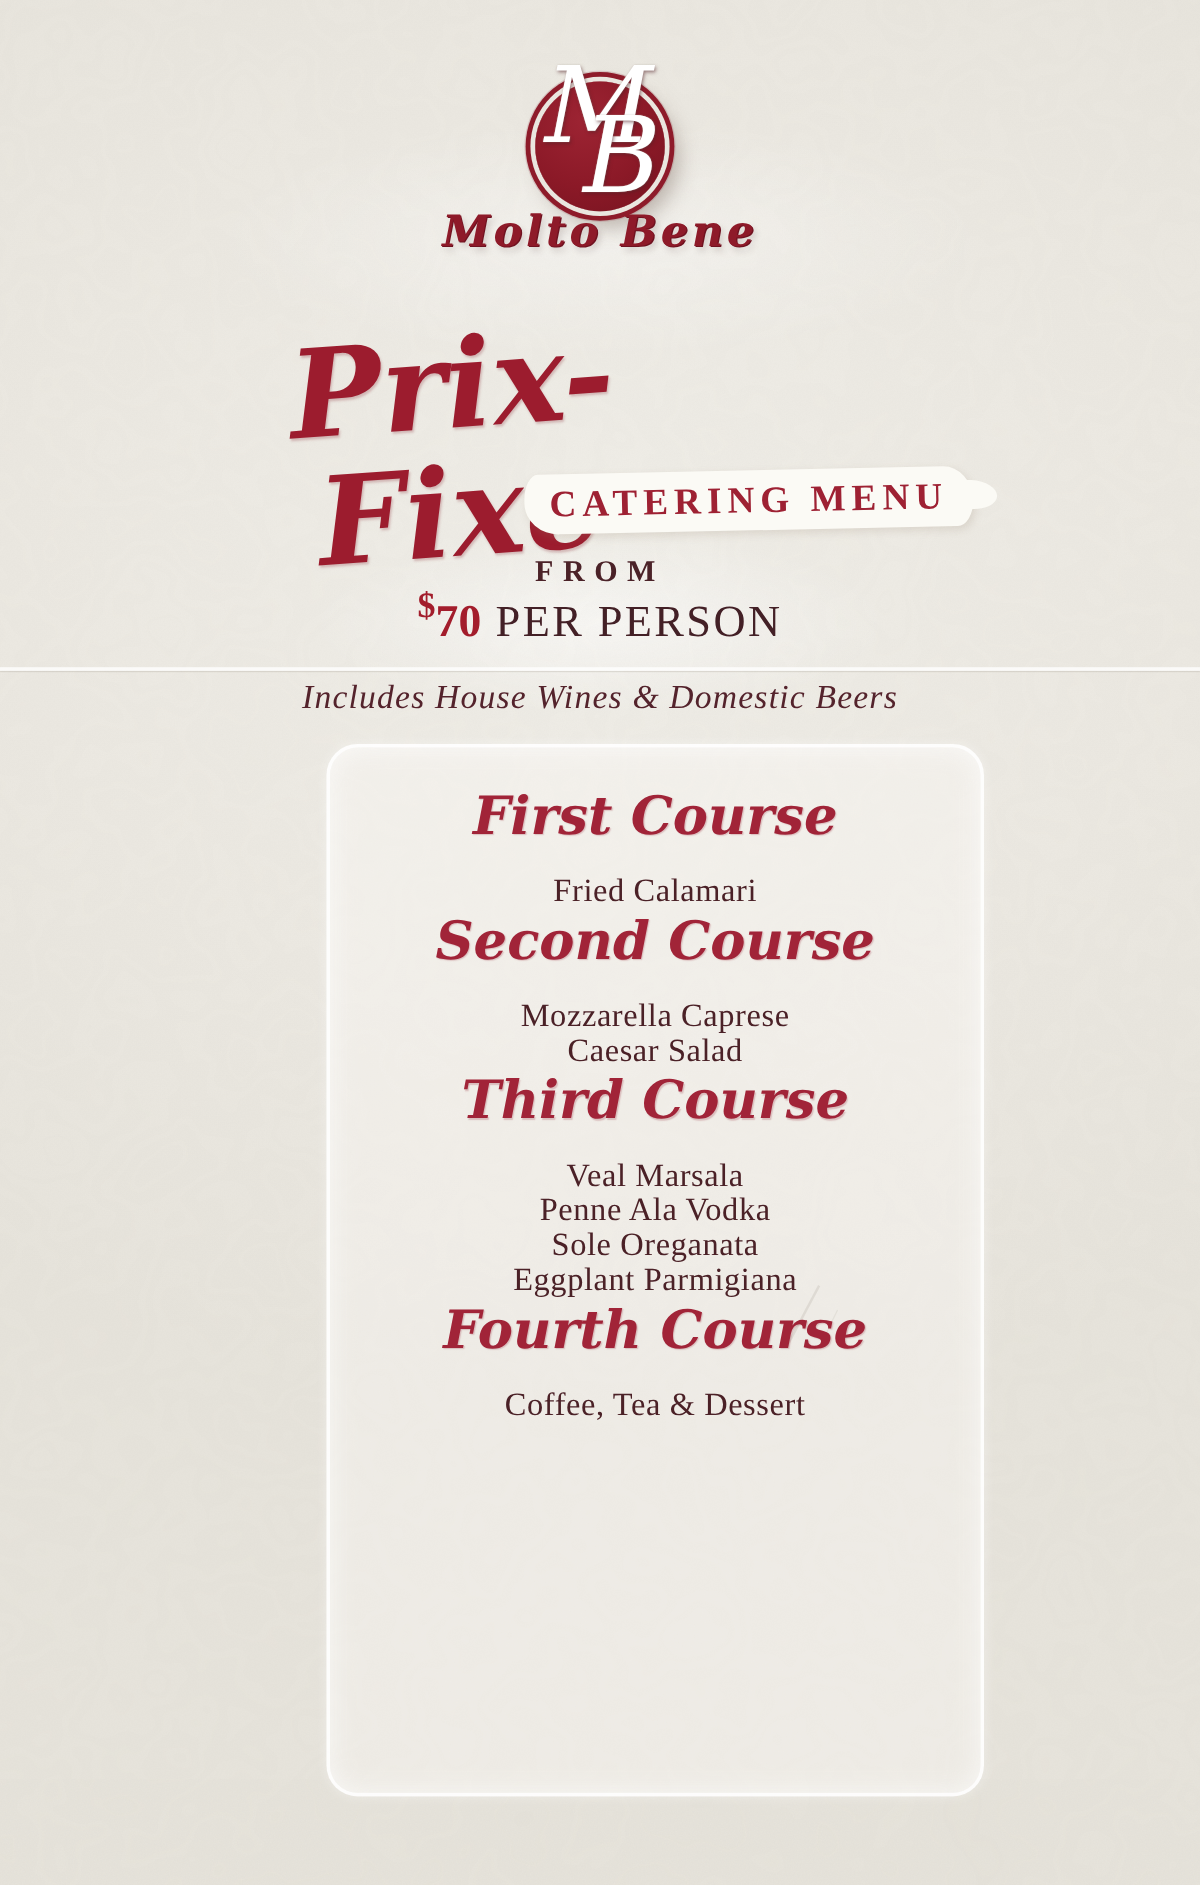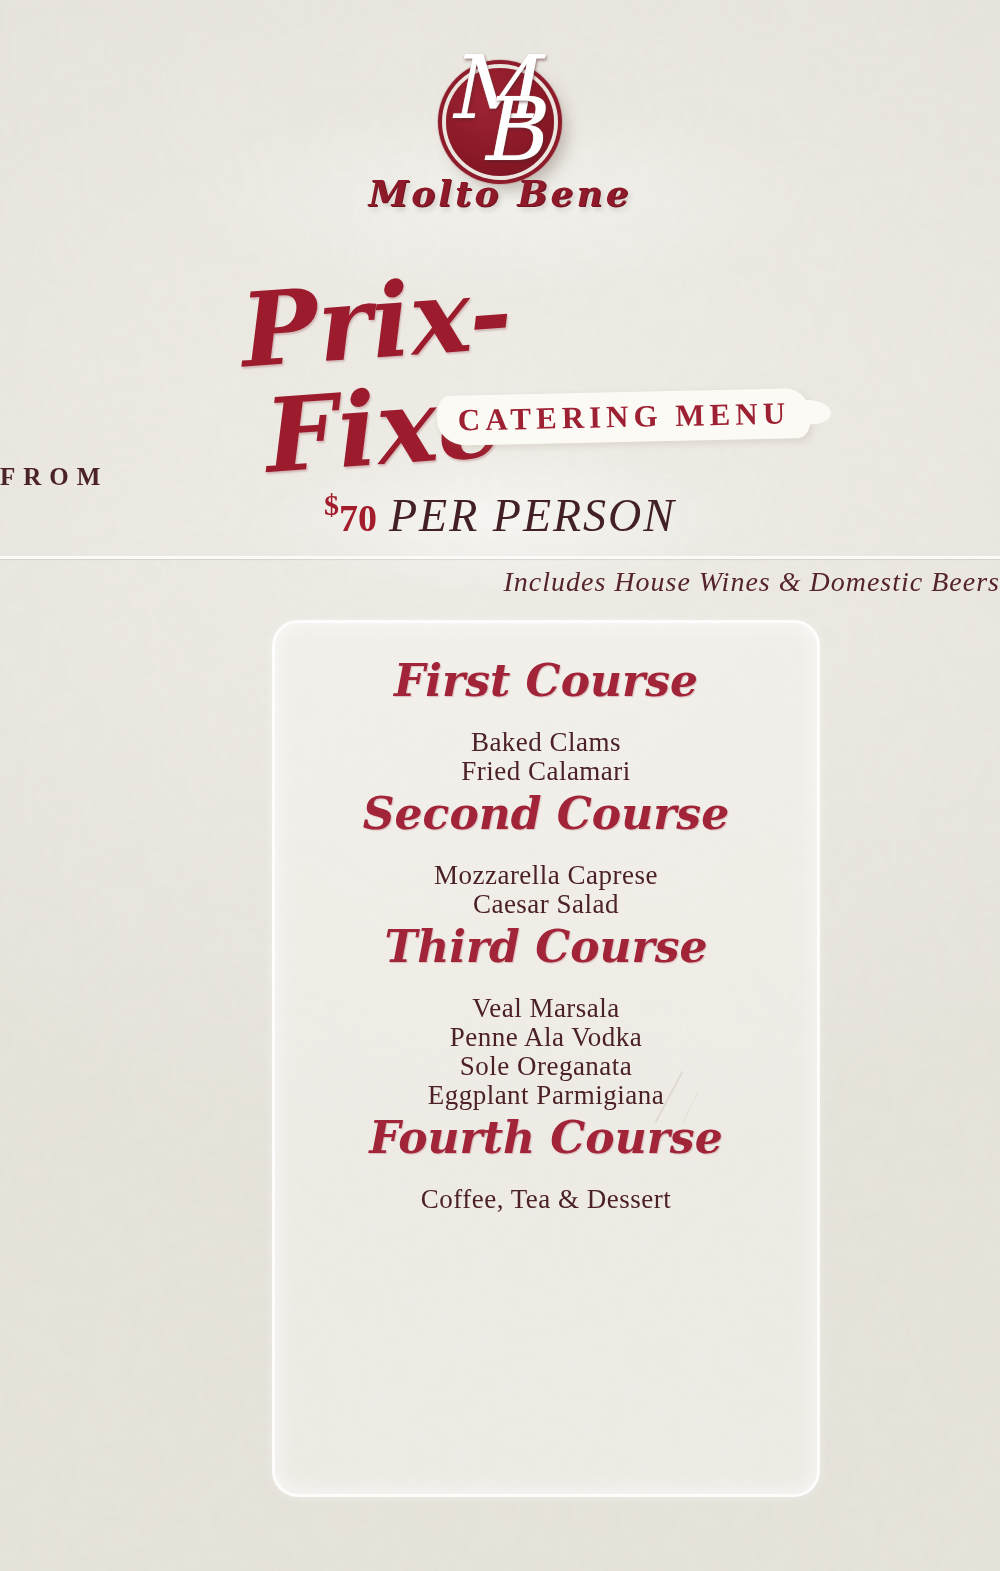--- a/index.html
+++ b/index.html
@@ -65,41 +65,41 @@
     content:"";position:absolute;right:-20px;top:12px;width:42px;height:24px;
     background:#FBFAF5;border-radius:45% 60% 55% 50%;transform:rotate(4deg);
   }
   .band-label{
     font-family:"Liberation Serif", serif;font-weight:bold;
     font-size:31px;letter-spacing:5px;color:#9E2133;white-space:nowrap;
   }
 
   
   .from-label{
-    position:absolute;left:0;top:463px;width:100%;
+    position:absolute;left:0;top:463px;width:100%;text-align:center;
     font-size:25px;font-weight:600;letter-spacing:8px;color:#4B2228;
   }
   .price-line{
     position:absolute;left:0;top:488px;width:100%;text-align:center;
     white-space:nowrap;
   }
   .price-cur{
     font-size:30px;font-weight:bold;color:#A31D2C;
     vertical-align:16px;letter-spacing:0;
   }
   .price-amt{font-size:38px;font-weight:bold;color:#A31D2C;}
-  .price-per{font-size:46px;color:#43202­6;color:#432026;letter-spacing:2px;margin-left:12px;font-style:italic;}
+  .price-per{font-size:37px;color:#43202­6;color:#432026;letter-spacing:2px;margin-left:12px;}
 
   .divider{
     position:absolute;left:0;top:556px;width:100%;height:3px;
     background:rgba(255,255,255,0.78);
     box-shadow:0 1px 1px rgba(185,180,168,0.45);
   }
   .includes-note{
-    position:absolute;left:0;top:566px;width:100%;text-align:right;
+    position:absolute;left:0;top:566px;width:100%;text-align:center;
     font-style:italic;font-size:28px;color:#54232C;letter-spacing:1px;
   }
 
   
   .panel{
     position:absolute;left:272px;top:620px;width:548px;height:877px;
     box-sizing:border-box;
     border:3px solid rgba(255,255,255,0.85);
     background:rgba(252,251,247,0.38);
     border-radius:26px;
@@ -167,21 +167,20 @@
   <div class="price-line"><span class="price-cur">$</span><span class="price-amt">70</span><span class="price-per">PER PERSON</span></div>
 
   <div class="divider"></div>
   <div class="includes-note">Includes House Wines &amp; Domestic Beers</div>
 
   <div class="panel">
 
     <div class="course">
       <div class="course-title">First Course</div>
       <div class="course-items">
-        <div class="menu-item">Baked Clams</div>
         <div class="menu-item">Fried Calamari</div>
       </div>
     </div>
 
     <div class="course gap-s2">
       <div class="course-title">Second Course</div>
       <div class="course-items">
         <div class="menu-item">Mozzarella Caprese</div>
         <div class="menu-item">Caesar Salad</div>
       </div>

